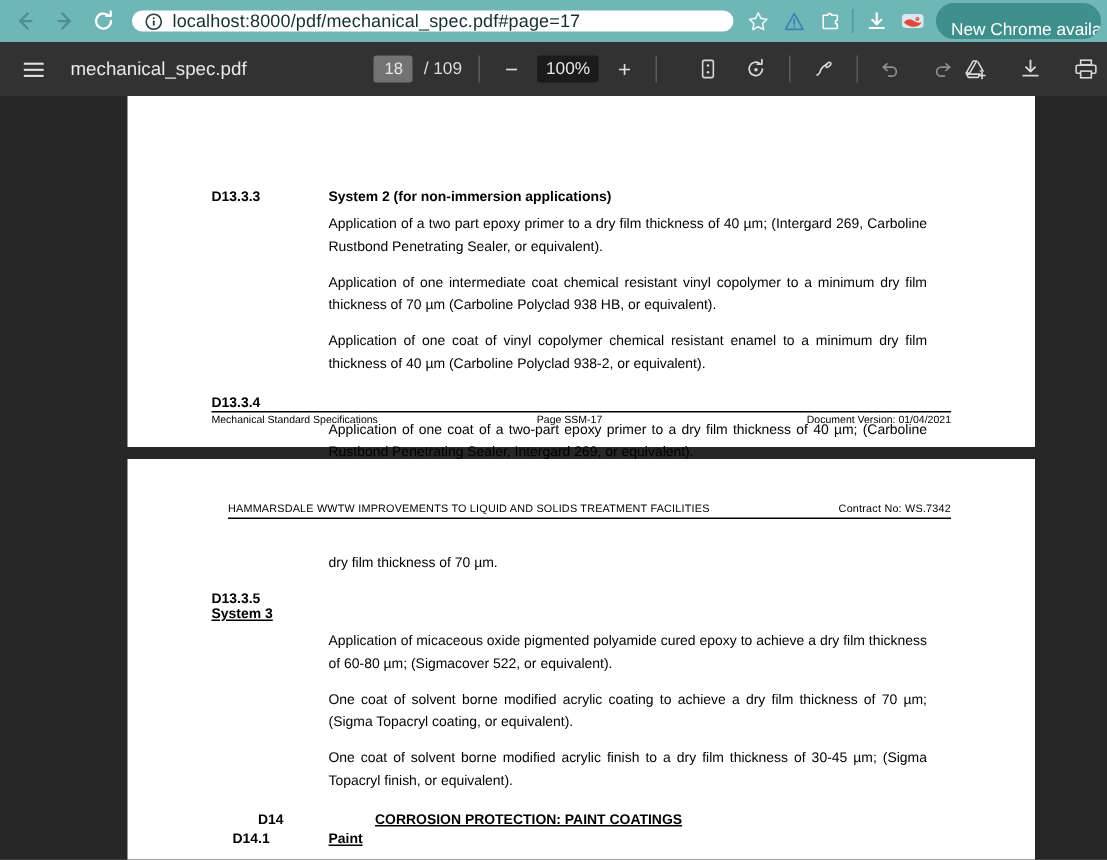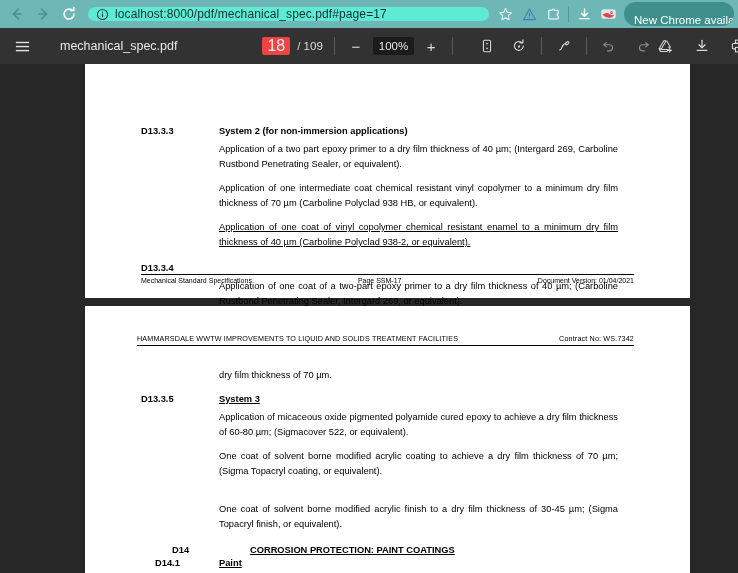--- a/index.html
+++ b/index.html
@@ -23,21 +23,21 @@
     width: 26px; height: 24px;
     display: flex; align-items: center; justify-content: center;
     border-radius: 50%;
     flex: 0 0 auto;
   }
   .navbtn svg { display:block; }
 
   #omnibox {
     flex: 1 1 auto;
     height: 14px;
-    background: #5eead4;
+    background: #ffffff;
     border-radius: 11px;
     display: flex; align-items: center;
     padding: 0 6px;
     margin: 0 4px 0 6px;
     min-width: 0;
     overflow: hidden;
   }
   #omnibox-info {
     width: 16px; height: 16px; flex: 0 0 auto;
     display:flex; align-items:center; justify-content:center;
@@ -79,36 +79,36 @@
     display: flex; align-items: center;
     padding: 0 10px;
   }
   #menu-btn {
     width: 24px; height: 24px;
     display:flex; align-items:center; justify-content:center;
     flex: 0 0 auto;
   }
   #pdf-filename {
     font-size: 12.5px; color: #e8e8e8;
-    margin-left: 26px;
+    margin-left: 13px;
     white-space: nowrap;
     flex: 0 0 auto;
   }
   #page-controls {
     display: flex; align-items: center;
     margin-left: 85px;
     flex: 0 0 auto;
   }
   #page-num-box {
-    background: #ef4444;
+    background: #737373;
     border-radius: 2px;
     min-width: 26px; height: 18px;
     display:flex; align-items:center; justify-content:center;
     padding: 0 5px;
-    font-size: 16px; color: #e8e8e8;
+    font-size: 11px; color: #e8e8e8;
   }
   #page-total {
     font-size: 11.5px; color: #dcdcdc;
     margin-left: 7px; white-space: nowrap;
   }
   .tb-sep {
     width: 1px; height: 18px; background: #5a5a5a;
     margin: 0 11px;
     flex: 0 0 auto;
   }
@@ -158,21 +158,21 @@
   .page-inner {
     position: relative;
     width: 100%; height: 100%;
     padding: 0 56px;
     color: #000;
   }
 
   
   .doc-hdr {
     position: absolute;
-    left: 52px; right: 56px;
+    left: 67px; right: 56px;
     top: 28px;
     display: flex; justify-content: space-between; align-items: baseline;
     font-size: 7.2px;
     letter-spacing: 0.15px;
     padding-bottom: 2px;
     border-bottom: 1.6px solid #000;
     gap: 32px;
   }
   .doc-ftr {
     position: absolute;
@@ -396,21 +396,21 @@
     <div class="page-inner">
 
       <div class="content-area" style="top:298px;">
 
         <div class="blk hdg-row">
           <div class="num" style="width:78px;">D13.3.3</div>
           <div class="ttl">System 2 (for non-immersion applications)</div>
         </div>
         <p class="para" style="margin-top:6px;">Application of a two part epoxy primer to a dry film thickness of 40 µm; (Intergard 269, Carboline Rustbond Penetrating Sealer, or equivalent).</p>
         <p class="para" style="margin-top:9px;">Application of one intermediate coat chemical resistant vinyl copolymer to a minimum dry film thickness of 70 µm (Carboline Polyclad 938 HB, or equivalent).</p>
-        <p class="para" style="margin-top:9px;text-decoration:underline;">Application of one coat of vinyl copolymer chemical resistant enamel to a minimum dry film thickness of 40 µm (Carboline Polyclad 938-2, or equivalent).</p>
+        <p class="para" style="margin-top:9px;">Application of one coat of vinyl copolymer chemical resistant enamel to a minimum dry film thickness of 40 µm (Carboline Polyclad 938-2, or equivalent).</p>
 
         <div class="blk hdg-row" style="margin-top:13px;">
           <div class="num" style="width:78px;">D13.3.4</div>
         </div>
         <p class="para" style="margin-top:6px;">Application of one coat of a two-part epoxy primer to a dry film thickness of 40 µm; (Carboline Rustbond Penetrating Sealer, Intergard 269, or equivalent).</p>
         <p class="para" style="margin-top:9px;">Application of two coats of a two-part polyurethane enamel (two part) to a minimum combined</p>
       </div>
 
       <div class="doc-ftr">
         <div class="f1">Mechanical Standard Specifications</div>
@@ -424,27 +424,27 @@
     <div class="page-inner">
 
       <div class="doc-hdr">
         <div>HAMMARSDALE WWTW IMPROVEMENTS TO LIQUID AND SOLIDS TREATMENT FACILITIES</div>
         <div>Contract No: WS.7342</div>
       </div>
 
       <div class="content-area" style="top:62px;">
         <p class="para">dry film thickness of 70 µm.</p>
 
-        <div class="blk hdg-row" style="margin-top:11px;">
+        <div class="blk hdg-row" style="margin-top:11px;flex-direction:column;">
           <div class="num" style="width:78px;">D13.3.5</div>
           <div class="ttl u">System 3</div>
         </div>
         <p class="para" style="margin-top:6px;">Application of micaceous oxide pigmented polyamide cured epoxy to achieve a dry film thickness of 60-80 µm; (Sigmacover 522, or equivalent).</p>
         <p class="para" style="margin-top:9px;">One coat of solvent borne modified acrylic coating to achieve a dry film thickness of 70 µm; (Sigma Topacryl coating, or equivalent).</p>
-        <p class="para" style="margin-top:23px;">One coat of solvent borne modified acrylic finish to a dry film thickness of 30-45 µm; (Sigma Topacryl finish, or equivalent).</p>
+        <p class="para" style="margin-top:9px;">One coat of solvent borne modified acrylic finish to a dry film thickness of 30-45 µm; (Sigma Topacryl finish, or equivalent).</p>
 
         <div class="blk hdg-row" style="margin-top:13px;padding-left:31px;">
           <div class="num" style="width:78px;">D14</div>
           <div class="ttl u">CORROSION PROTECTION: PAINT COATINGS</div>
         </div>
 
         <div class="blk hdg-row" style="margin-top:2px;padding-left:14px;align-items:center;">
           <div class="num" style="width:64px;">D14.1</div>
           <div class="ttl u">Paint</div>
         </div>

